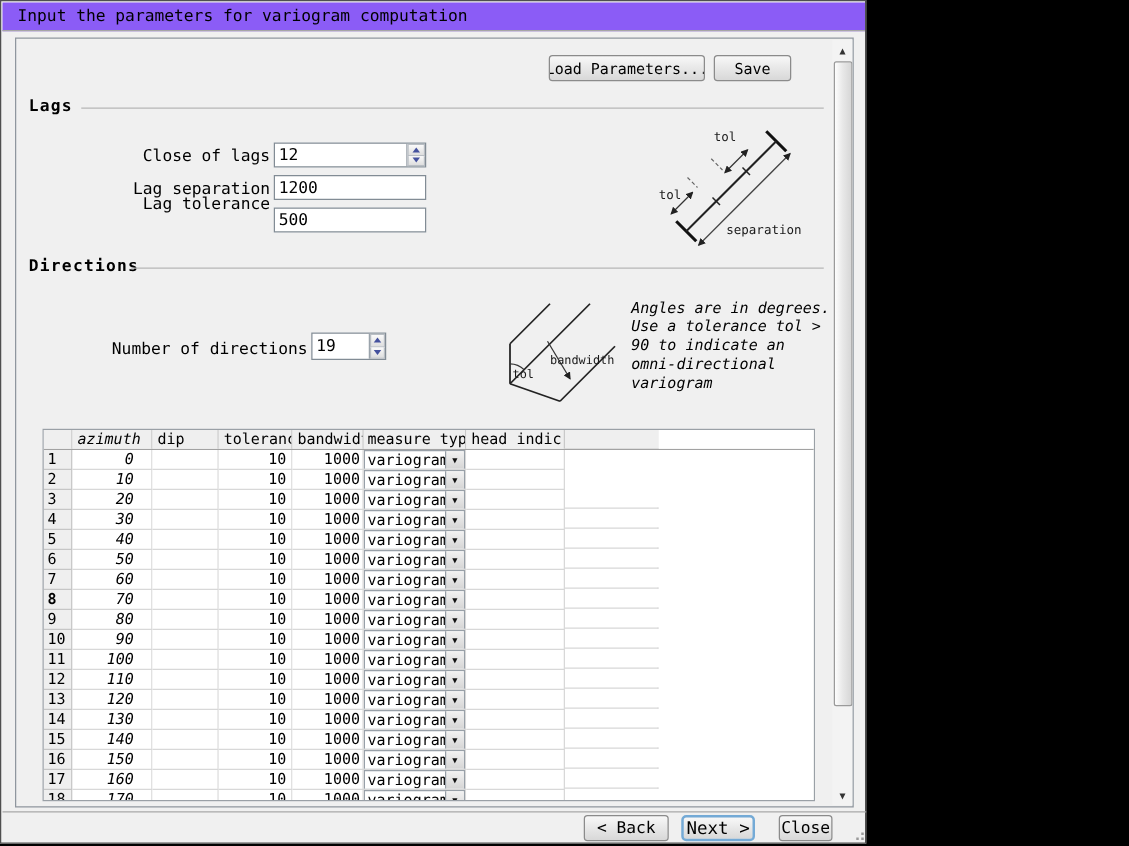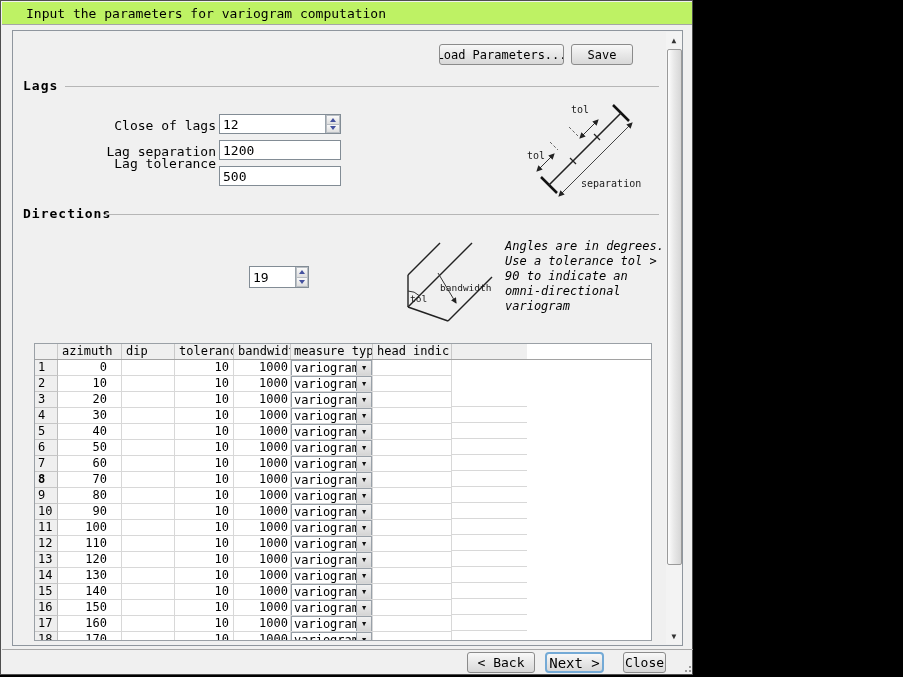--- a/index.html
+++ b/index.html
@@ -7,22 +7,22 @@
     width:903px;height:677px;background:#000;position:relative;overflow:hidden;
     font-family:"DejaVu Sans Mono","Liberation Mono",monospace;color:#000;
   }
   
   .dialog{
     position:absolute;left:0;top:0;width:693px;height:675px;
     background:#f0f0f0;border:1px solid #4f4f4f;box-sizing:border-box;
   }
   .titlebar{
     position:absolute;left:1px;top:1px;width:690px;height:23px;
-    border-bottom:1px solid #a6a6a6;background:#bef264;
-    font-size:13px;line-height:23px;padding-left:24px;box-sizing:border-box;
+    border-bottom:1px solid #a6a6a6;background:#8b5cf6;
+    font-size:13px;line-height:23px;padding-left:12px;box-sizing:border-box;
     white-space:nowrap;overflow:hidden;
   }
   
   .scrollarea{
     position:absolute;left:11px;top:29px;width:671px;height:616px;
     border:1px solid #8f969e;background:#f0f0f0;box-sizing:border-box;overflow:hidden;
   }
   
   .btn{
     position:absolute;box-sizing:border-box;
@@ -75,21 +75,21 @@
   }
   .th.bold{font-weight:bold;}
   .tbody{position:absolute;left:0;top:16px;right:0;bottom:0;overflow:hidden;}
   .trow{display:flex;height:16px;}
   .tc{box-sizing:border-box;border-right:1px solid #d8d8d8;border-bottom:1px solid #d8d8d8;
       line-height:15px;white-space:nowrap;overflow:hidden;background:#fff;}
   .tc.c-num{background:#efefef;border-right:1px solid #bdbdbd;border-bottom:1px solid #c6c6c6;padding-left:3px;}
   .tc.bold{font-weight:bold;}
   .tc.num{text-align:right;padding-right:4px;}
   .c-num{width:23px;}
-  .c-az{width:64px;padding-right:14px !important;}
+  .c-az{width:64px;padding-right:14px !important;font-style:italic;}
   .c-dip{width:53px;}
   .c-tol{width:59px;}
   .c-bw{width:57px;padding-right:2px !important;}
   .c-meas{width:82px;padding:0;}
   .c-head{width:79px;}
   .c-tail{width:75px;margin-top:46px;}
   .c-fill{flex:1;border:none;border-bottom:none;background:#fff;}
   .th.c-az,.th.c-dip,.th.c-tol,.th.c-bw,.th.c-meas,.th.c-head,.th.c-tail{padding-right:0;}
   .combo{display:flex;height:16px;box-sizing:border-box;border:1px solid #98a0a8;background:#fff;}
   .combo-text{flex:1;padding-left:2px;line-height:14px;overflow:hidden;white-space:nowrap;}
@@ -170,20 +170,21 @@
       <line x1="12" y1="74" x2="29" y2="57" stroke="#333" stroke-width="1" marker-start="url(#la)" marker-end="url(#la)"></line>
       <line x1="25" y1="45" x2="33" y2="53" stroke="#666" stroke-width="1" stroke-dasharray="3,2"></line>
       <text x="46" y="16" font-size="10">tol</text>
       <text x="2" y="62" font-size="10">tol</text>
       <text x="56" y="90" font-size="10">separation</text>
     </svg>
 
     <div class="section-title" style="left:10px;top:175px;">Directions</div>
     <div class="section-line" style="left:92px;top:183px;width:554px;"></div>
 
+    <div class="flabel" style="left:33px;top:241px;width:200px;">Number of directions</div>
     <div class="tfield" style="left:236px;top:235px;width:60px;height:22px;">
       <input readonly="" value="19" style="">
       <span class="spinbtns">
         <span class="spinbtn">
             <span class="arr-up"></span>
           </span>
         <span class="spinbtn">
             <span class="arr-down"></span>
           </span>
       </span>

